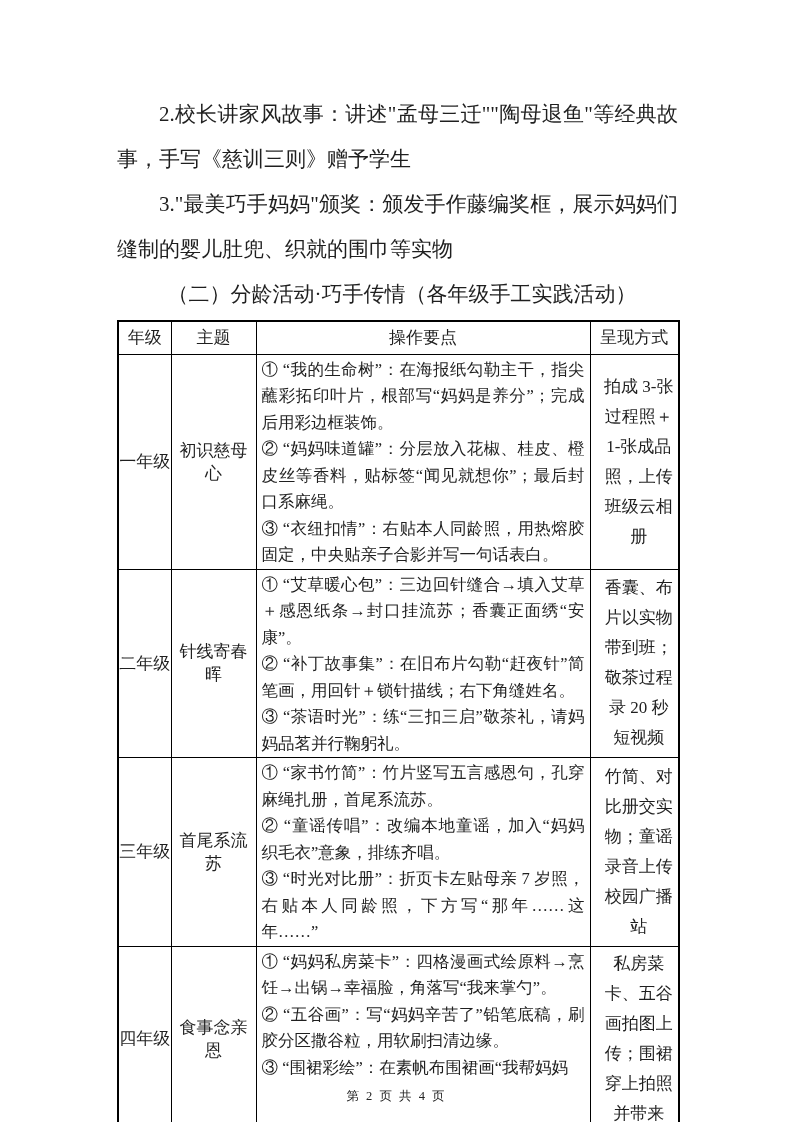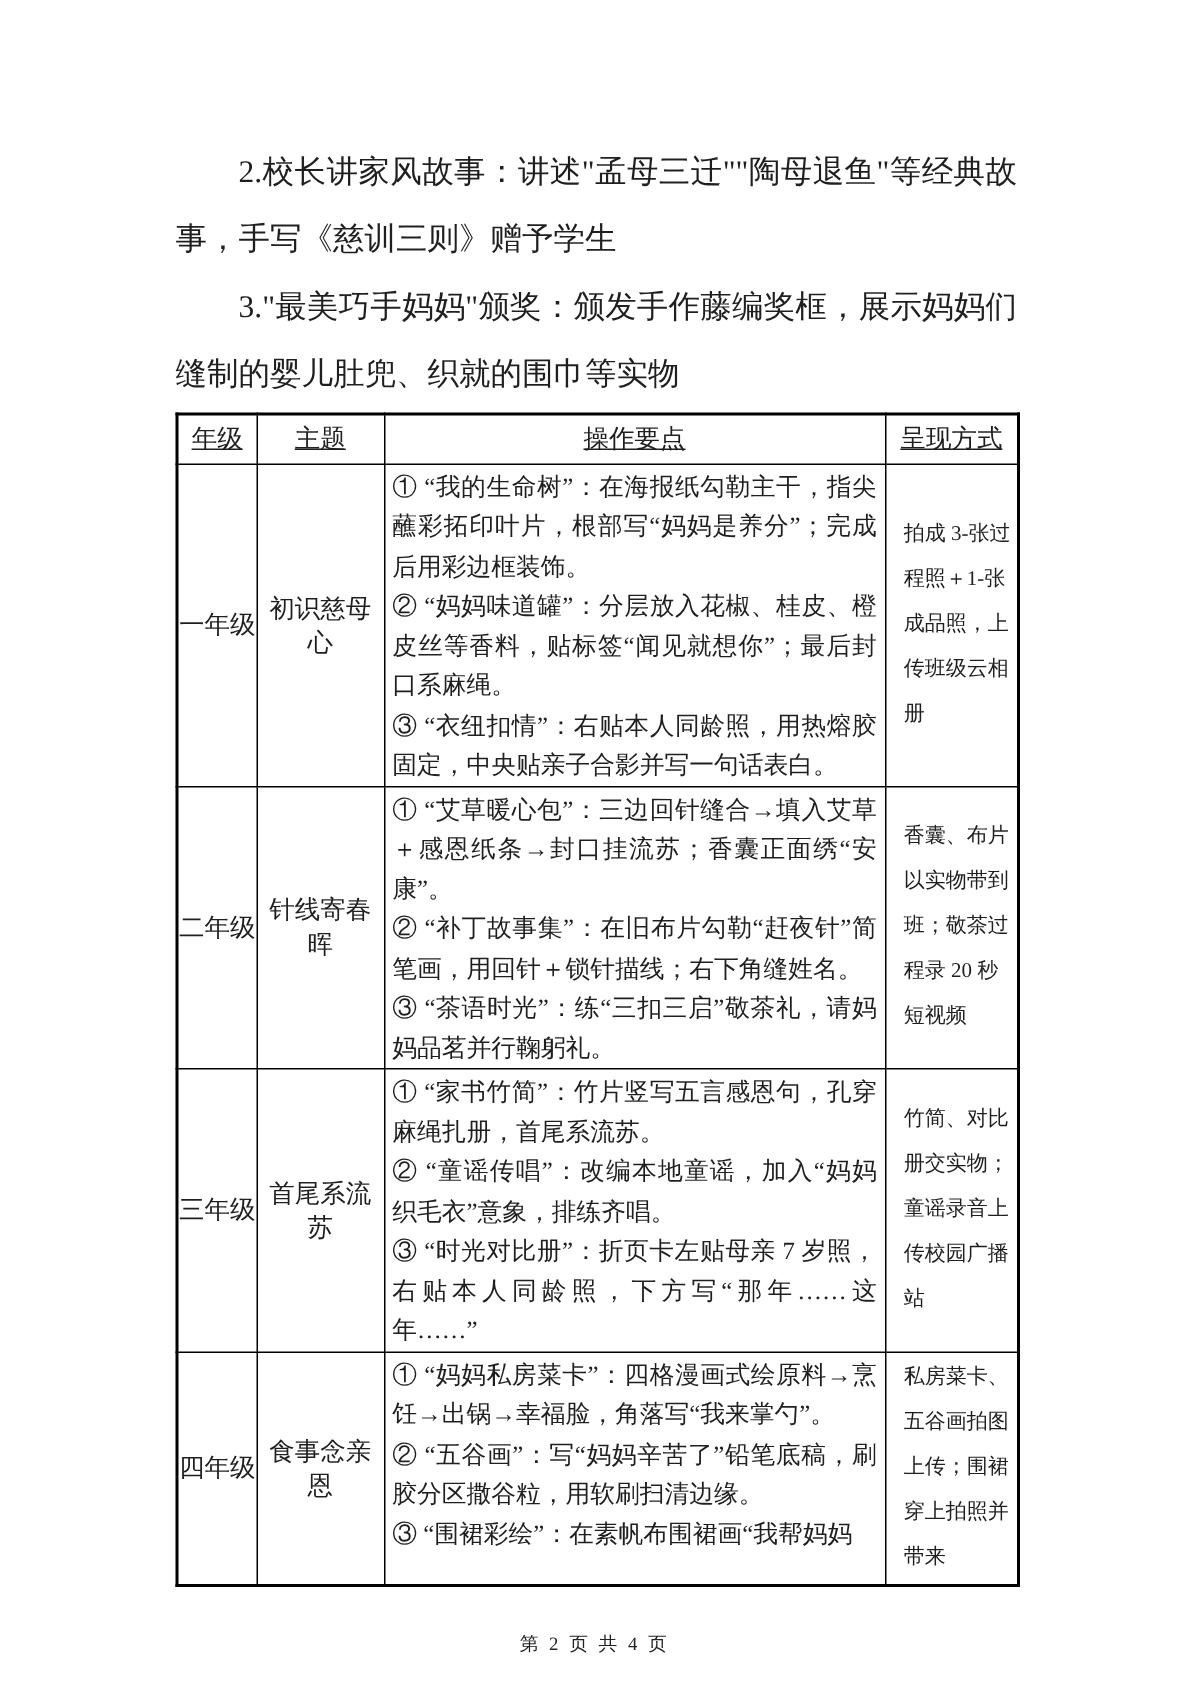--- a/index.html
+++ b/index.html
@@ -41,21 +41,21 @@
   }
   table.activity th, table.activity td {
     border: 1px solid #000;
     font-weight: normal;
     overflow: hidden;
   }
   .col-grade   { width: 53px; }
   .col-theme   { width: 85px; }
   .col-points  { width: 334px; }
   .col-present { width: 89px; }
-  tr.r-header  { height: 33px; text-decoration: underline; }
+  tr.r-header  { height: 33px; }
   tr.r1 { height: 212px; }
   tr.r2 { height: 164px; }
   tr.r3 { height: 161px; }
   tr.r4 { height: 138px; }
   th.hcell {
     font-size: 17px;
     text-align: center;
     vertical-align: middle;
   }
   td.grade, td.theme {
@@ -68,22 +68,23 @@
     padding: 2px 5px 0 5px;
   }
   .point {
     font-size: 16.5px;
     line-height: 26.5px;
     text-align: justify;
   }
   td.present {
     vertical-align: middle;
     padding: 2px 3px 2px 12px;
-    font-size: 14px;
+    font-size: 17px;
     line-height: 30px;
+    text-align: center;
   }
   .footer {
     position: absolute;
     left: 0;
     right: 0;
     top: 1088px;
     text-align: center;
     font-size: 12.5px;
     letter-spacing: 2px;
     color: #222;
@@ -92,20 +93,21 @@
 </head>
 <body>
 
 <div class="page">
   <div class="content">
 
     <p class="para"><span class="lead">2.校长讲家风故事：</span><span>讲述"孟母三迁""陶母退鱼"等经典故事，手写《慈训三则》赠予学生</span></p>
 
     <p class="para"><span class="lead">3."最美巧手妈妈"颁奖：</span><span>颁发手作藤编奖框，展示妈妈们缝制的婴儿肚兜、织就的围巾等实物</span></p>
 
+    <p class="heading">（二）分龄活动·巧手传情（各年级手工实践活动）</p>
 
     <table class="activity">
       <colgroup>
         <col class="col-grade">
         <col class="col-theme">
         <col class="col-points">
         <col class="col-present">
       </colgroup>
       <thead>
         <tr class="r-header">

